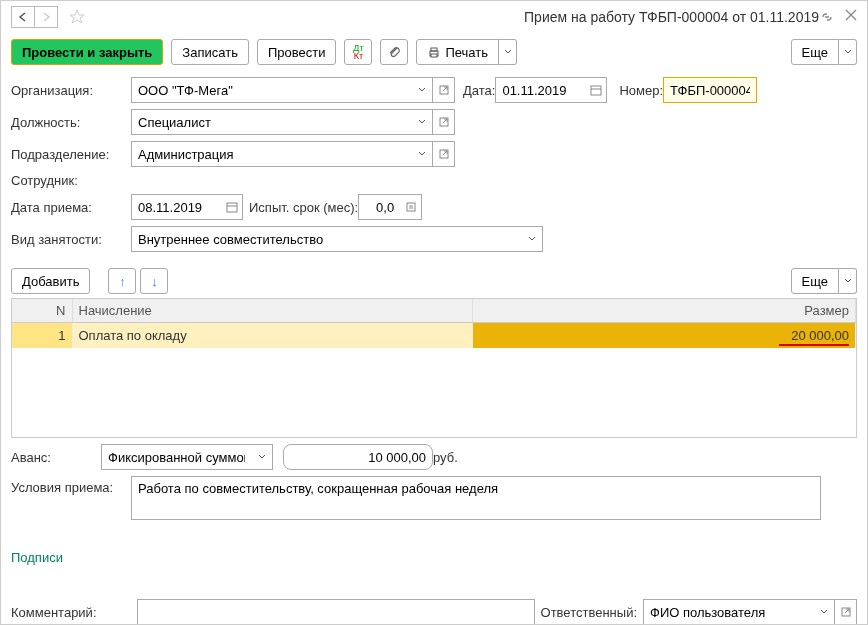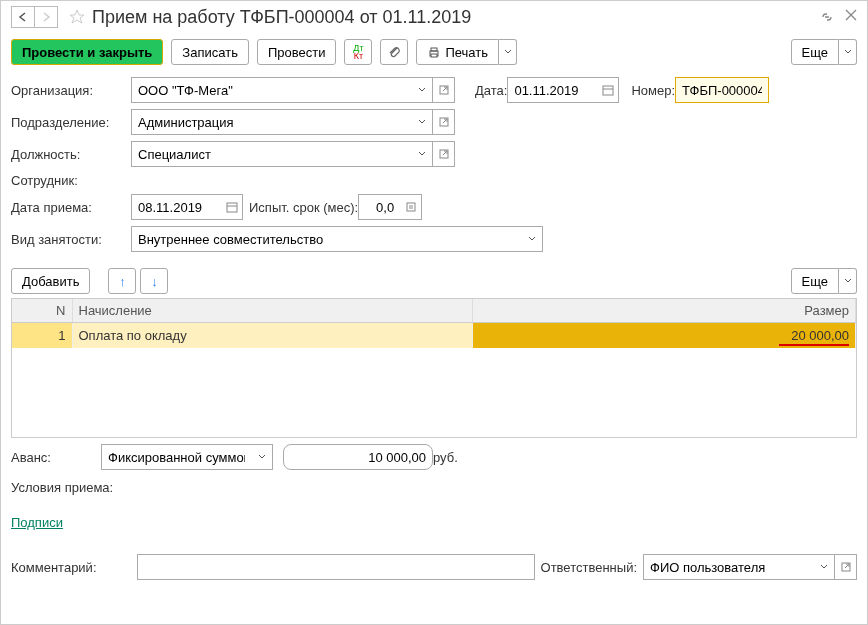--- a/index.html
+++ b/index.html
@@ -3,21 +3,21 @@
 <meta charset="utf-8">
 <style>
 * { box-sizing: border-box; margin: 0; padding: 0; }
 body { font-family: Arial, sans-serif; font-size: 13px; color: #333; background: #fff; width: 868px; height: 625px; overflow: hidden; border: 1px solid #ccc; }
 
 .titlebar { display: flex; align-items: center; padding: 4px 10px; height: 32px; }
 .nav-btn { width: 24px; height: 22px; border: 1px solid #bbb; background: #fff; display: flex; align-items: center; justify-content: center; cursor: pointer; }
 .nav-btn + .nav-btn { margin-left: -1px; }
 .nav-btn.disabled { color: #ccc; }
 .star-icon { margin: 0 6px 0 10px; color: #ccc; }
-.title-text { font-size: 18px; flex: 1; }
+.title-text { font-size: 14px; flex: 1; text-align: right; }
 .title-actions { display: flex; gap: 10px; }
 .link-icon, .close-icon { color: #888; cursor: pointer; }
 
 .toolbar { display: flex; align-items: center; gap: 8px; padding: 6px 10px; }
 .btn { height: 26px; padding: 0 10px; border: 1px solid #aaa; background: #fff; border-radius: 3px; cursor: pointer; display: inline-flex; align-items: center; gap: 4px; font-size: 13px; }
 .btn-primary { background: #22c55e; border-color: #d4a800; font-weight: bold; }
 .btn-small { width: 28px; padding: 0; justify-content: center; }
 .btn-dropdown { display: inline-flex; }
 .btn-dropdown .btn-main { border-radius: 3px 0 0 3px; }
 .btn-dropdown .btn-arrow { width: 18px; border-left: none; border-radius: 0 3px 3px 0; justify-content: center; padding: 0; }
@@ -56,21 +56,21 @@
 .grid .sel-row td { background: #fff0c0; }
 .grid .sel-row td:first-child { background: #ffe485; }
 .grid .sel-row td:nth-child(2) { background: #fff0c0; }
 .grid .sel-row td.col-amt { background: #eab308; position: relative; }
 .amt-underline { position: absolute; bottom: 2px; right: 6px; left: 80%; height: 2px; background: #d00; }
 
 .bottom-area { padding: 6px 10px; }
 .w-avans { width: 150px; }
 .w-avans-sum { width: 150px; text-align: right; }
 .textarea { width: 690px; height: 44px; border: 1px solid #aaa; padding: 4px 6px; font-family: Arial; font-size: 13px; resize: none; }
-.signatures { color: #008060; text-decoration: underline; cursor: pointer; margin: 14px 0; display: inline-block; }
+.signatures { color: #008060; cursor: pointer; margin: 24px 0; display: inline-block; }
 
 .footer-row { display: flex; align-items: center; padding: 4px 10px; gap: 6px; }
 .w-comment { flex: 1; }
 .w-resp { width: 170px; }
 
 svg { display: block; }
 </style>
 </head>
 <body>
 
@@ -153,58 +153,58 @@
             <path d="M1 1 L4 4 L7 1" stroke="#555" fill="none"></path>
           </svg>
         </div>
       <div class="ic-btn">
           <svg width="10" height="10">
             <rect x="1" y="1" width="8" height="8" fill="none" stroke="#888"></rect>
             <path d="M4 6 L8 2 M5 2 h3 v3" stroke="#888" fill="none"></path>
           </svg>
         </div>
     </div>
-    <span style="margin-left:20px">Дата:</span>
+    <span style="margin-left:8px">Дата:</span>
     <div class="input-combo">
       <input class="w-date" value="01.11.2019" style="">
       <div class="ic-btn">
           <svg width="12" height="12">
             <rect x="1" y="2" width="10" height="9" fill="none" stroke="#888"></rect>
             <line x1="1" y1="5" x2="11" y2="5" stroke="#888"></line>
           </svg>
         </div>
     </div>
     <span style="margin-left:12px">Номер:</span>
     <div class="input-combo">
       <input class="w-number highlight-border" value="ТФБП-000004" style="">
     </div>
   </div>
 
   <div class="row">
-    <span class="lbl">Подразделение:</span>
-    <div class="input-combo">
-      <input class="w-dep" value="Администрация" style="">
+    <span class="lbl">Должность:</span>
+    <div class="input-combo">
+      <input class="w-pos" value="Специалист" style="">
       <div class="ic-btn">
           <svg width="8" height="6">
             <path d="M1 1 L4 4 L7 1" stroke="#555" fill="none"></path>
           </svg>
         </div>
       <div class="ic-btn">
           <svg width="10" height="10">
             <rect x="1" y="1" width="8" height="8" fill="none" stroke="#888"></rect>
             <path d="M4 6 L8 2 M5 2 h3 v3" stroke="#888" fill="none"></path>
           </svg>
         </div>
     </div>
   </div>
 
   <div class="row">
-    <span class="lbl">Должность:</span>
-    <div class="input-combo">
-      <input class="w-pos" value="Специалист" style="">
+    <span class="lbl">Подразделение:</span>
+    <div class="input-combo">
+      <input class="w-dep" value="Администрация" style="">
       <div class="ic-btn">
           <svg width="8" height="6">
             <path d="M1 1 L4 4 L7 1" stroke="#555" fill="none"></path>
           </svg>
         </div>
       <div class="ic-btn">
           <svg width="10" height="10">
             <rect x="1" y="1" width="8" height="8" fill="none" stroke="#888"></rect>
             <path d="M4 6 L8 2 M5 2 h3 v3" stroke="#888" fill="none"></path>
           </svg>
@@ -305,20 +305,21 @@
         </div>
     </div>
     <div class="input-combo" style="margin-left:10px">
       <input class="w-avans-sum" style="border-right: 1px solid rgb(170, 170, 170); border-radius: 8px;" value="10 000,00">
     </div>
     <span>руб.</span>
   </div>
 
   <div class="row" style="align-items:flex-start">
     <span style="width:120px;padding-top:4px">Условия приема:</span>
+    <textarea class="textarea" style="">Работа по совместительству, сокращенная рабочая неделя</textarea>
   </div>
 
   <a class="signatures">Подписи</a>
 </div>
 
 <div class="footer-row">
   <span style="width:120px">Комментарий:</span>
   <div class="input-combo w-comment">
     <input style="width: 100%; border-right: 1px solid rgb(170, 170, 170);" value="">
   </div>

